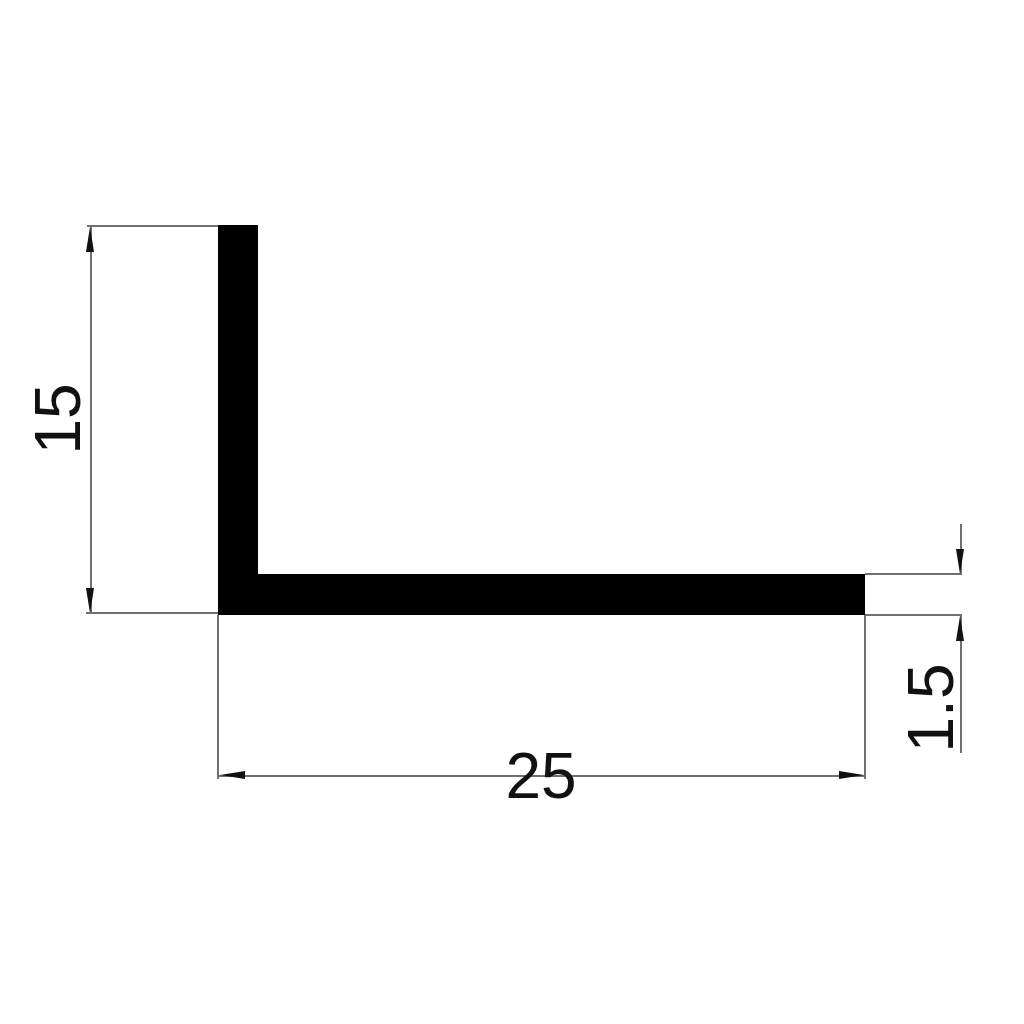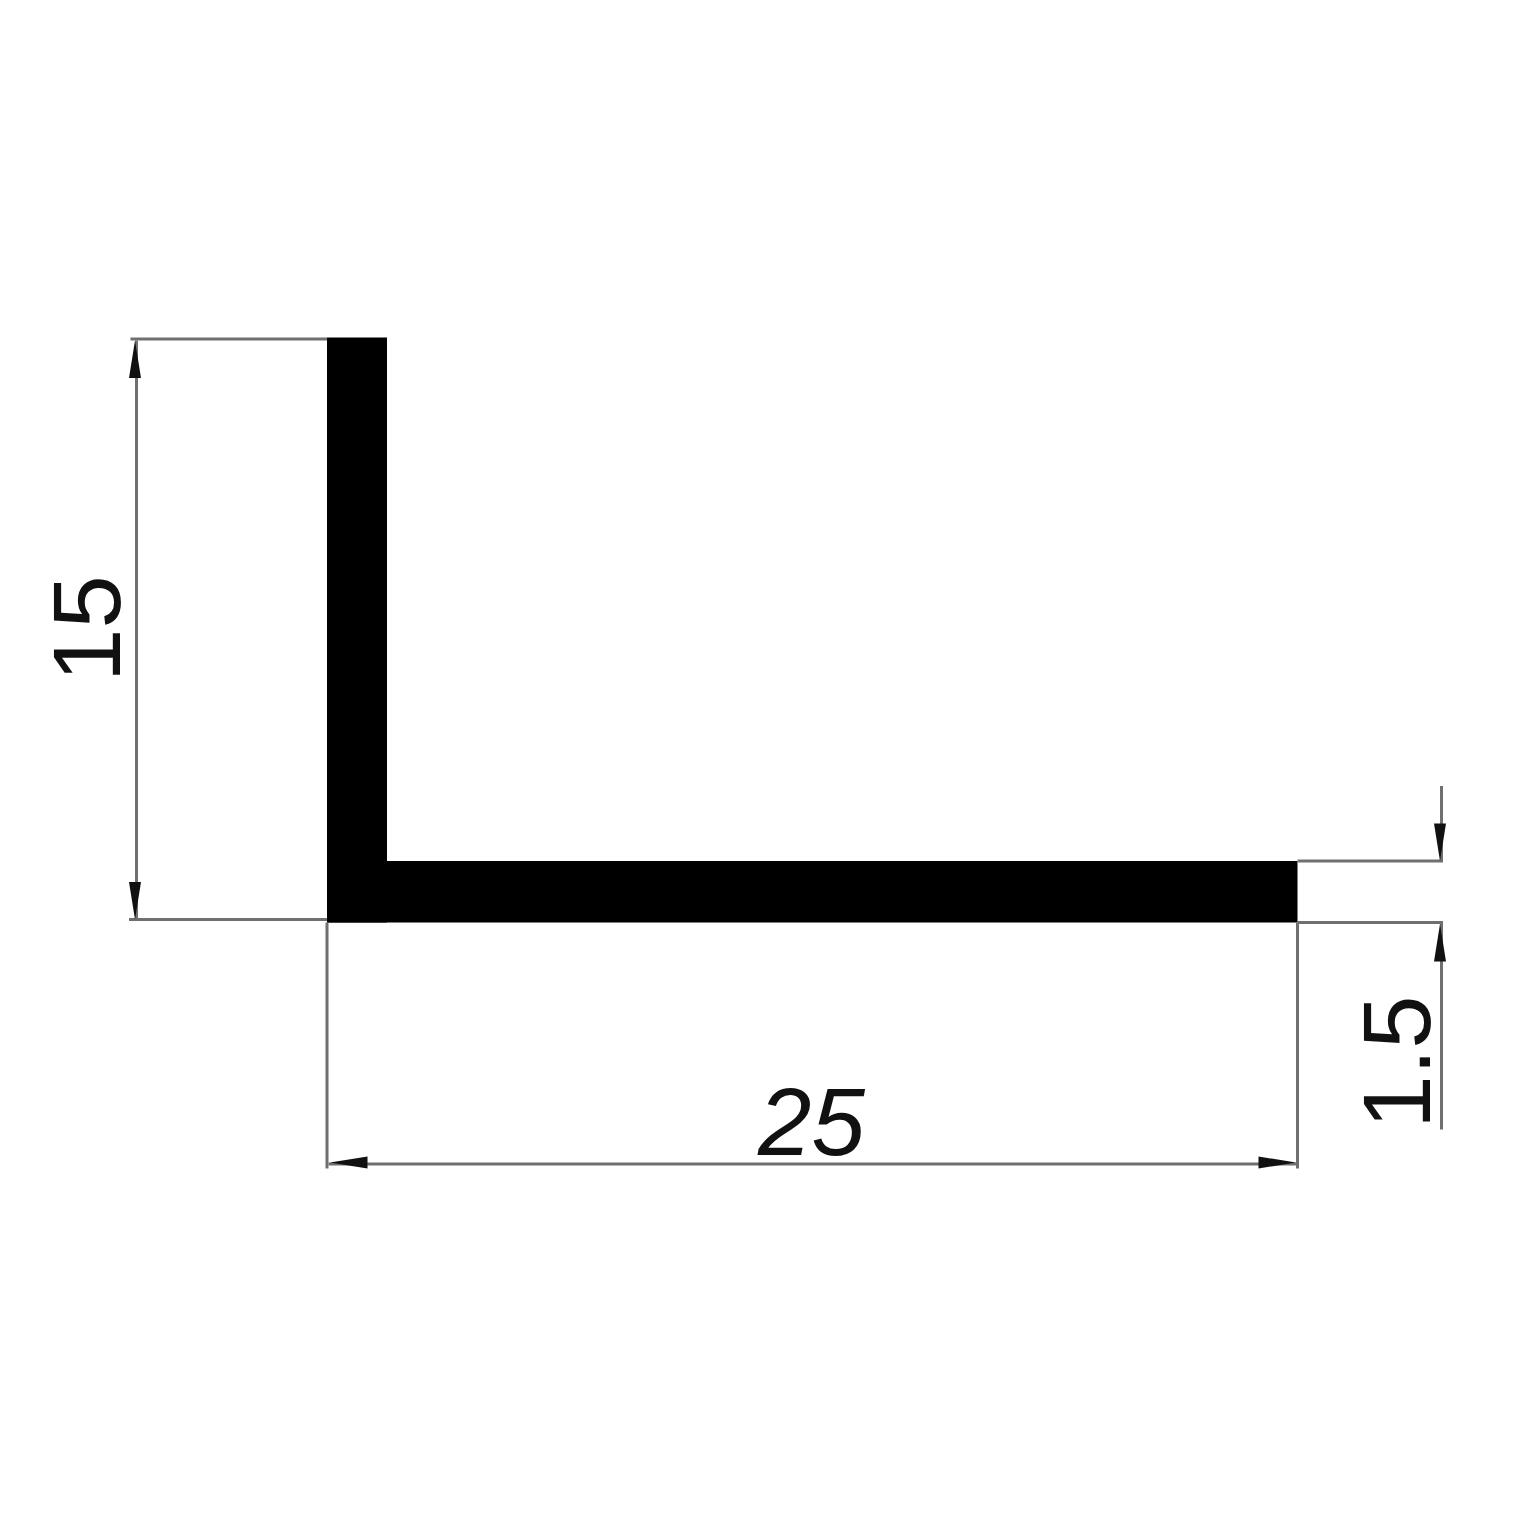--- a/index.html
+++ b/index.html
@@ -73,21 +73,21 @@
   #h-arrow-top    { left: 86px; top: 227px; }
   #h-arrow-bottom { left: 86px; top: 588px; }
   #h-label { left: 58px; top: 419px; }
 
   
   #w-ext-left  { left: 217px; top: 615px; height: 164px; }
   #w-ext-right { left: 864px; top: 615px; height: 164px; }
   #w-dim-line  { left: 219px; top: 775px; width: 645px; }
   #w-arrow-left  { left: 220px; top: 771px; }
   #w-arrow-right { left: 839px; top: 771px; }
-  #w-label { left: 541px; top: 748px; font-style: italic; }
+  #w-label { left: 541px; top: 776px; }
 
   
   #t-ext-top    { left: 865px; top: 573px; width: 97px; }
   #t-ext-bottom { left: 865px; top: 614px; width: 97px; }
   #t-dim-upper  { left: 960px; top: 524px; height: 50px; }
   #t-dim-lower  { left: 960px; top: 616px; height: 137px; }
   #t-arrow-down { left: 956px; top: 549px; }
   #t-arrow-up   { left: 956px; top: 616px; }
   #t-label { left: 931px; top: 708px; }
 </style>

